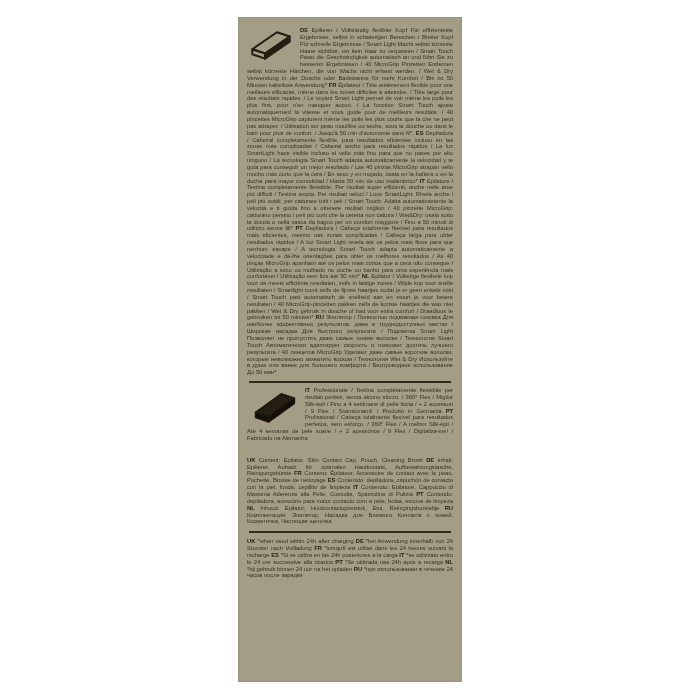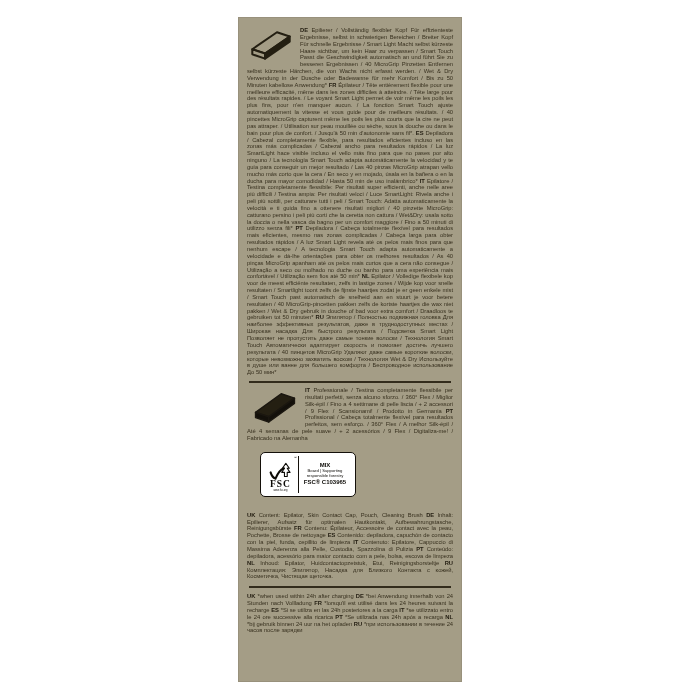--- a/index.html
+++ b/index.html
@@ -74,37 +74,20 @@
         <g stroke="#1b1710" stroke-width="1.6" stroke-linejoin="round">
           <polygon points="4,26 33,5 48,10 19,31" fill="#241f12"></polygon>
           <polygon points="4,26 19,31 19,37 4,32" fill="#13100a"></polygon>
           <polygon points="19,31 48,10 48,16 19,37" fill="#13100a"></polygon>
         </g>
       </svg>
     </span>
     <b>IT</b><span> Professionale / Testina completamente flessibile per risultati perfetti, senza alcuno sforzo. / 360° Flex / Miglior Silk-épil / Fino a 4 settimane di pelle liscia / + 2 accessori / 9 Flex / Scansionami! / Prodotto in Germania </span><b>PT</b><span> Profissional / Cabeça totalmente flexível para resultados perfeitos, sem esforço. / 360° Flex / A melhor Silk-épil / Até 4 semanas de pele suave / + 2 acessórios / 9 Flex / Digitaliza-me! / Fabricado na Alemanha</span>
   </p>
 
-  <div class="fsc-label">
-    <div class="fsc-left">
-      <span class="fsc-tm">™</span>
-      <svg viewBox="0 0 34 26" width="24" height="18">
-        <path d="M2,15 q2,7 7,9 q5,-12 12,-15" fill="none" stroke="#0d0b07" stroke-width="3" stroke-linecap="round"></path>
-        <path d="M24,2 l-5,7 h3 l-4,6 h4 v6 h4 v-6 h4 l-4,-6 h3 z" fill="none" stroke="#0d0b07" stroke-width="1.6" stroke-linejoin="round"></path>
-      </svg>
-      <span class="fsc-letters">FSC</span>
-      <span class="fsc-url">www.fsc.org</span>
-    </div>
-    <div class="fsc-right">
-      <span class="fsc-mix">MIX</span>
-      <span class="fsc-claim">Board | Supporting</span>
-      <span class="fsc-claim">responsible forestry</span>
-      <span class="fsc-license">FSC® C103965</span>
-    </div>
-  </div>
 
   <p class="legal contents">
     <b>UK</b><span> Content: Epilator, Skin Contact Cap, Pouch, Cleaning Brush </span><b>DE</b><span> Inhalt: Epilierer, Aufsatz für optimalen Hautkontakt, Aufbewahrungstasche, Reinigungsbürste </span><b>FR</b><span> Contenu: Épilateur, Accessoire de contact avec la peau, Pochette, Brosse de nettoyage </span><b>ES</b><span> Contenido: depiladora, capuchón de contacto con la piel, funda, cepillito de limpieza </span><b>IT</b><span> Contenuto: Epilatore, Cappuccio di Massima Aderenza alla Pelle, Custodia, Spazzolina di Pulizia </span><b>PT</b><span> Conteúdo: depiladora, acessório para maior contacto com a pele, bolsa, escova de limpeza </span><b>NL</b><span> Inhoud: Epilator, Huidcontactopzetstuk, Etui, Reinigingsborsteltje </span><b>RU</b><span> Комплектация: Эпилятор, Насадка для Близкого Контакта с кожей, Косметичка, Чистящая щеточка.</span>
   </p>
 
   <div class="rule second"></div>
 
   <p class="legal footnote">
     <b>UK</b><span> *when used within 24h after charging </span><b>DE</b><span> *bei Anwendung innerhalb von 24 Stunden nach Vollladung </span><b>FR</b><span> *lorsqu'il est utilisé dans les 24 heures suivant la recharge </span><b>ES</b><span> *Si se utiliza en las 24h posteriores a la carga </span><b>IT</b><span> *se utilizzato entro le 24 ore successive alla ricarica </span><b>PT</b><span> *Se utilizada nas 24h após a recarga </span><b>NL</b><span> *bij gebruik binnen 24 uur na het opladen </span><b>RU</b><span> *при использовании в течение 24 часов после зарядки</span>
   </p>

